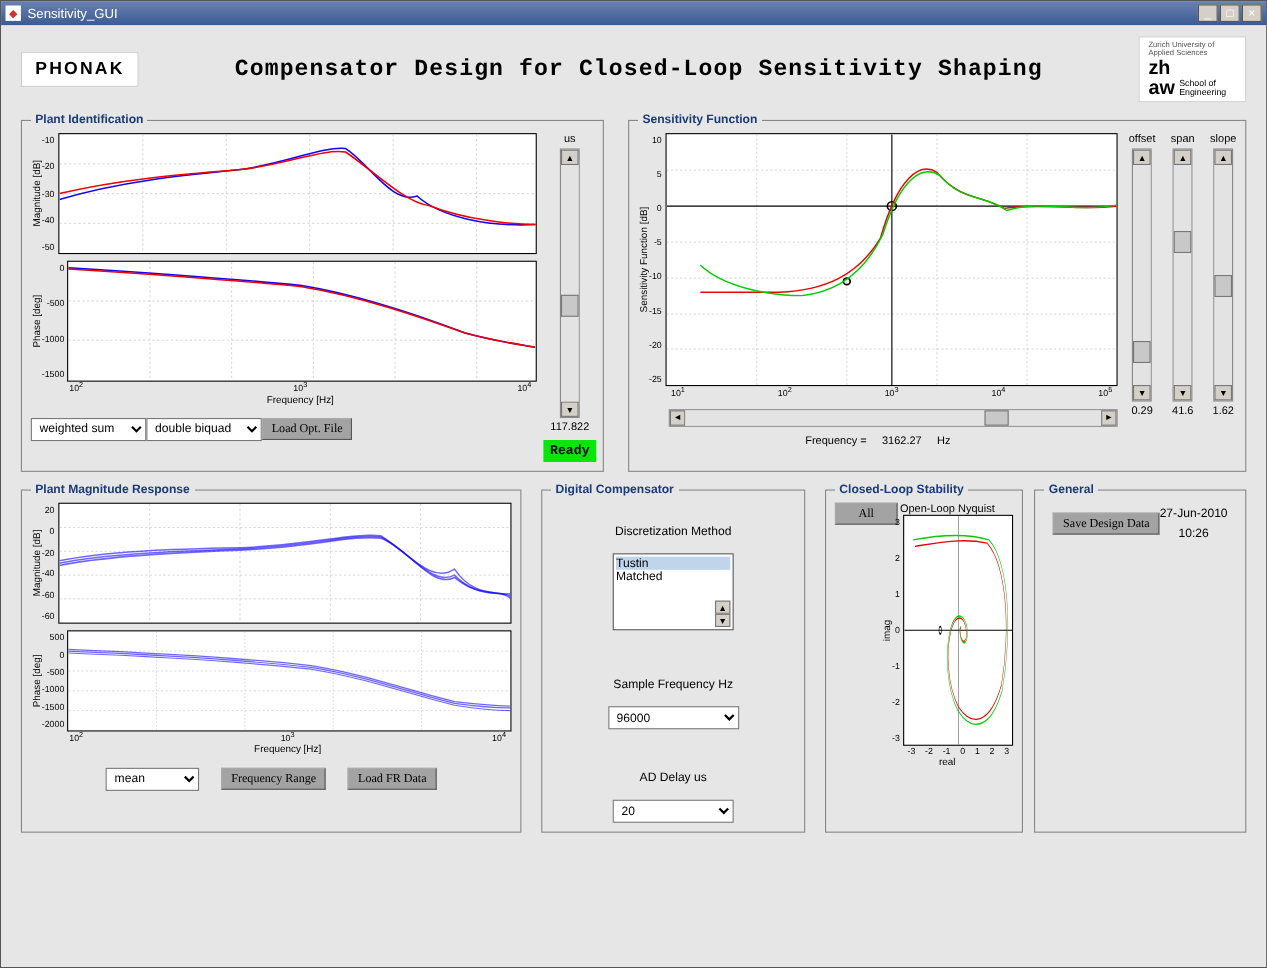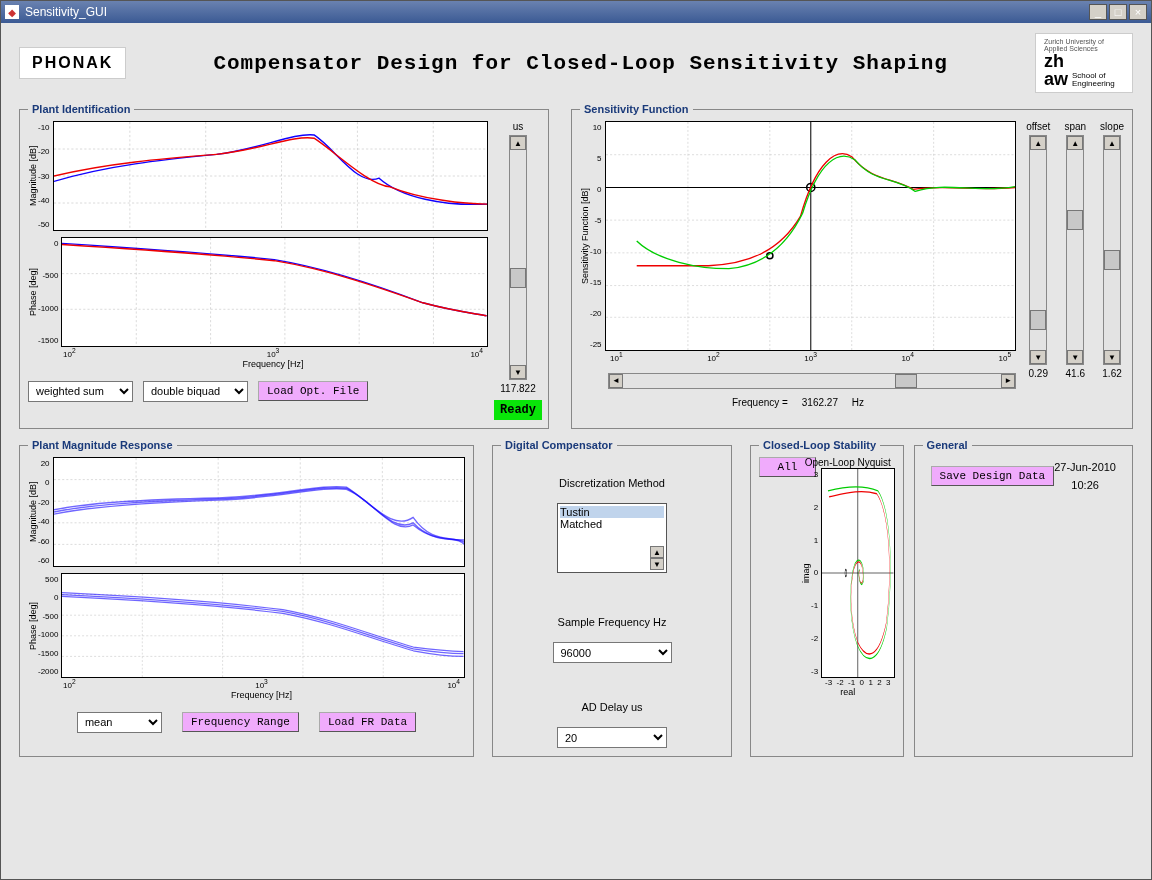--- a/index.html
+++ b/index.html
@@ -121,36 +121,36 @@
     text-align:center;
   }
   .xlabel { font-size:9px; text-align:center; }
   select, input[type=text] {
     font-family: inherit; font-size: 11px;
     background:#fff; border:1px solid #777;
     padding: 2px 3px;
     height: 21px;
   }
   button.btn {
-    font-family: Liberation Mono, monospace; font-size:11px;
-    background:#f0abfc;
+    font-family: Liberation Serif, serif; font-size:11px;
+    background:#a3a3a3;
     border:1px outset #aaa;
     padding:3px 8px;
     cursor:pointer;
     text-align:center;
   }
   .ready {
     background:#09e509;
     color:#000;
     font-family:"Courier New",monospace;
     font-weight:bold;
     padding:3px 6px;
     font-size:12px;
   }
-  .row { display:flex; gap:10px; align-items:center; }
+  .row { display:flex; align-items:center; }
   .vslider {
     width:18px; height:230px;
     background:#ddd;
     border:1px solid #888;
     display:flex; flex-direction:column;
     justify-content:space-between;
   }
   .vslider .arrow {
     height:14px; background:#d4d0c8; border:1px solid #777;
     display:flex; align-items:center; justify-content:center;
@@ -439,21 +439,21 @@
                   <line class="gridline" x1="0" y1="40" x2="400" y2="40"></line>
                   <line class="gridline" x1="0" y1="60" x2="400" y2="60"></line>
                   <line class="gridline" x1="0" y1="80" x2="400" y2="80"></line>
                 </g>
               <path class="curve-blue" d="M0,50 C40,42 100,40 160,38 C220,36 260,25 285,28 C310,40 330,70 350,60 C370,80 390,72 400,78" stroke-width="5" opacity="0.6"></path>
               <path class="curve-blue" d="M0,48 C40,40 100,38 160,37 C220,35 260,24 285,27 C310,42 330,68 350,55 C370,82 390,70 400,80" stroke-width="5" opacity="0.6"></path>
               <path class="curve-blue" d="M0,52 C40,44 100,41 160,39 C220,37 260,26 285,29 C310,38 330,72 350,62 C370,78 390,75 400,76" stroke-width="5" opacity="0.6"></path>
             </svg>
           </div>
         </div>
-        <div style="display:flex; height:105px; margin-top:6px;">
+        <div style="display:flex; height:92px; margin-top:6px;">
           <div class="ylabel">Phase [deg]</div>
           <div style="display:flex;flex-direction:column;justify-content:space-between;font-size:8px;padding:2px 3px 2px 0;text-align:right;">
             <span>500</span>
               <span>0</span>
               <span>-500</span>
               <span>-1000</span>
               <span>-1500</span>
               <span>-2000</span>
           </div>
           <div class="axes" style="flex:1;">

